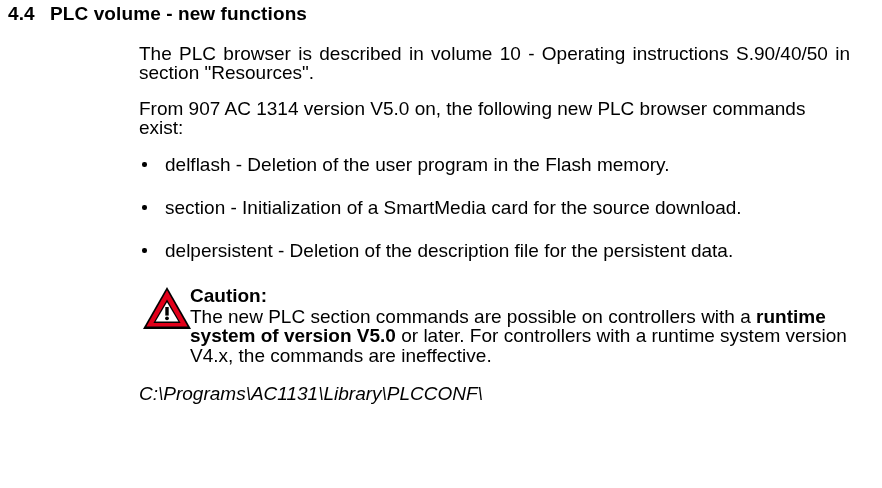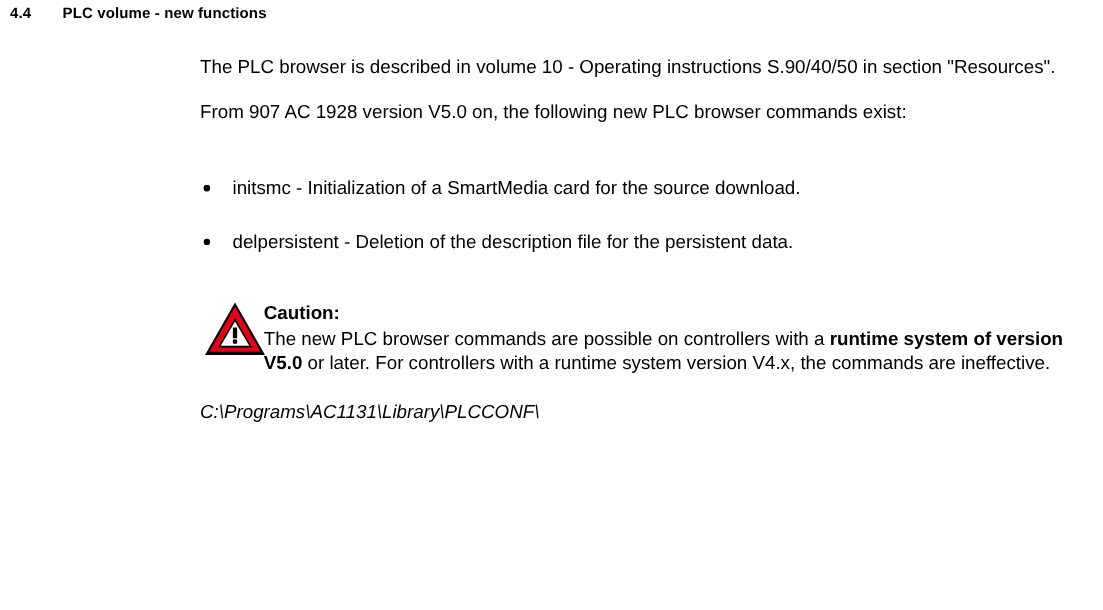--- a/index.html
+++ b/index.html
@@ -24,39 +24,39 @@
   }
 
   
   .heading {
     position: absolute;
     left: 8px;
     top: 3px;
     display: flex;
     align-items: baseline;
     font-weight: bold;
-    font-size: 12px;
+    font-size: 19px;
     letter-spacing: 0.1px;
     white-space: nowrap;
   }
   .heading-number {
     width: 42px;
     flex: 0 0 42px;
   }
   .heading-title {
     white-space: nowrap;
   }
 
   
   .content {
     position: absolute;
-    left: 160px;
+    left: 139px;
     top: 44px;
     width: 711px;
-    font-size: 15px;
+    font-size: 19px;
     line-height: 19px;
   }
 
   p.para {
     margin: 0;
     padding: 0;
     text-align: justify;
     text-justify: inter-word;
   }
   p.para.nojust {
@@ -73,21 +73,21 @@
     margin: 0;
     padding: 0;
     list-style: none;
   }
   ul.bullets li {
     position: relative;
     padding-left: 26px;
     margin: 0 0 24px 0;
     line-height: 19px;
   }
-  ul.bullets li:last-child { margin-bottom: 16px; }
+  ul.bullets li:last-child { margin-bottom: 4px; }
   ul.bullets li .bullet-dot {
     position: absolute;
     left: 3px;
     top: 7px;
     width: 4.5px;
     height: 4.5px;
     border-radius: 50%;
     background: #000000;
   }
 
@@ -134,31 +134,32 @@
     <span class="heading-number">4.4</span>
     <span class="heading-title">PLC volume - new functions</span>
   </div>
 
   <div class="content">
 
     <p class="para">The PLC browser is described in volume 10 - Operating instructions S.90/40/50 in section "Resources".</p>
 
     <div class="gap-para-1"></div>
 
-    <p class="para nojust">From 907 AC 1928 version V5.0 on, the following new PLC browser commands exist:</p>
+    <p class="para nojust">From 907 AC 1314 version V5.0 on, the following new PLC browser commands exist:</p>
 
     <div class="gap-list"></div>
 
     <ul class="bullets">
       <li>
         <span class="bullet-dot"></span>
+        <span>delflash - Deletion of the user program in the Flash memory.</span>
       </li>
       <li>
         <span class="bullet-dot"></span>
-        <span>initsmc - Initialization of a SmartMedia card for the source download.</span>
+        <span>section - Initialization of a SmartMedia card for the source download.</span>
       </li>
       <li>
         <span class="bullet-dot"></span>
         <span>delpersistent - Deletion of the description file for the persistent data.</span>
       </li>
     </ul>
 
     <div class="gap-caution"></div>
 
     <div class="caution">
@@ -167,21 +168,21 @@
           <polygon points="25,1 49,43 1,43" fill="#000000"></polygon>
           <polygon points="25,4.2 45.6,40.4 4.4,40.4" fill="#E2001A"></polygon>
           <polygon points="25,13.5 38.6,37 11.4,37" fill="#000000"></polygon>
           <polygon points="25,16.2 36.4,35.6 13.6,35.6" fill="#FFFFFF"></polygon>
           <rect x="23.3" y="21.0" width="3.4" height="8.6" fill="#000000"></rect>
           <circle cx="25" cy="32.3" r="1.9" fill="#000000"></circle>
         </svg>
       </span>
       <div class="caution-body">
         <span class="caution-title">Caution:</span>
-        <span class="caution-text"><span>The new PLC browser commands are possible on controllers with a </span><b>runtime system of version V5.0</b><span> or later. For controllers with a runtime system version V4.x, the commands are ineffective.</span></span>
+        <span class="caution-text"><span>The new PLC section commands are possible on controllers with a </span><b>runtime system of version V5.0</b><span> or later. For controllers with a runtime system version V4.x, the commands are ineffective.</span></span>
       </div>
     </div>
 
     <div class="gap-last"></div>
 
     <span class="monopath">C:\Programs\AC1131\Library\PLCCONF\</span>
 
   </div>
 </div>
 

